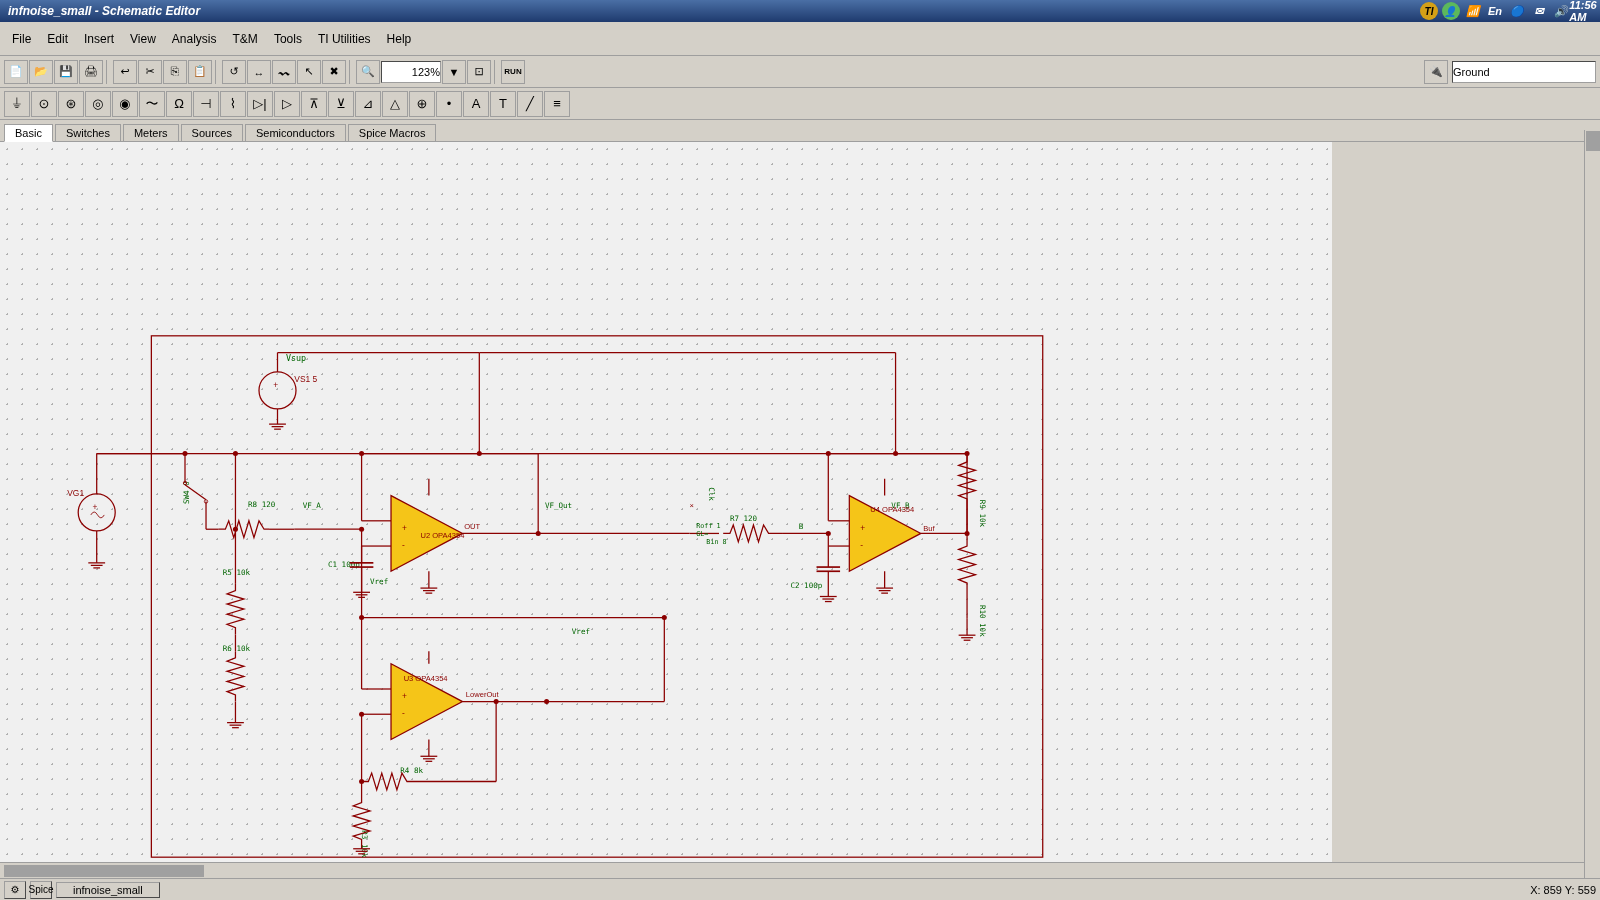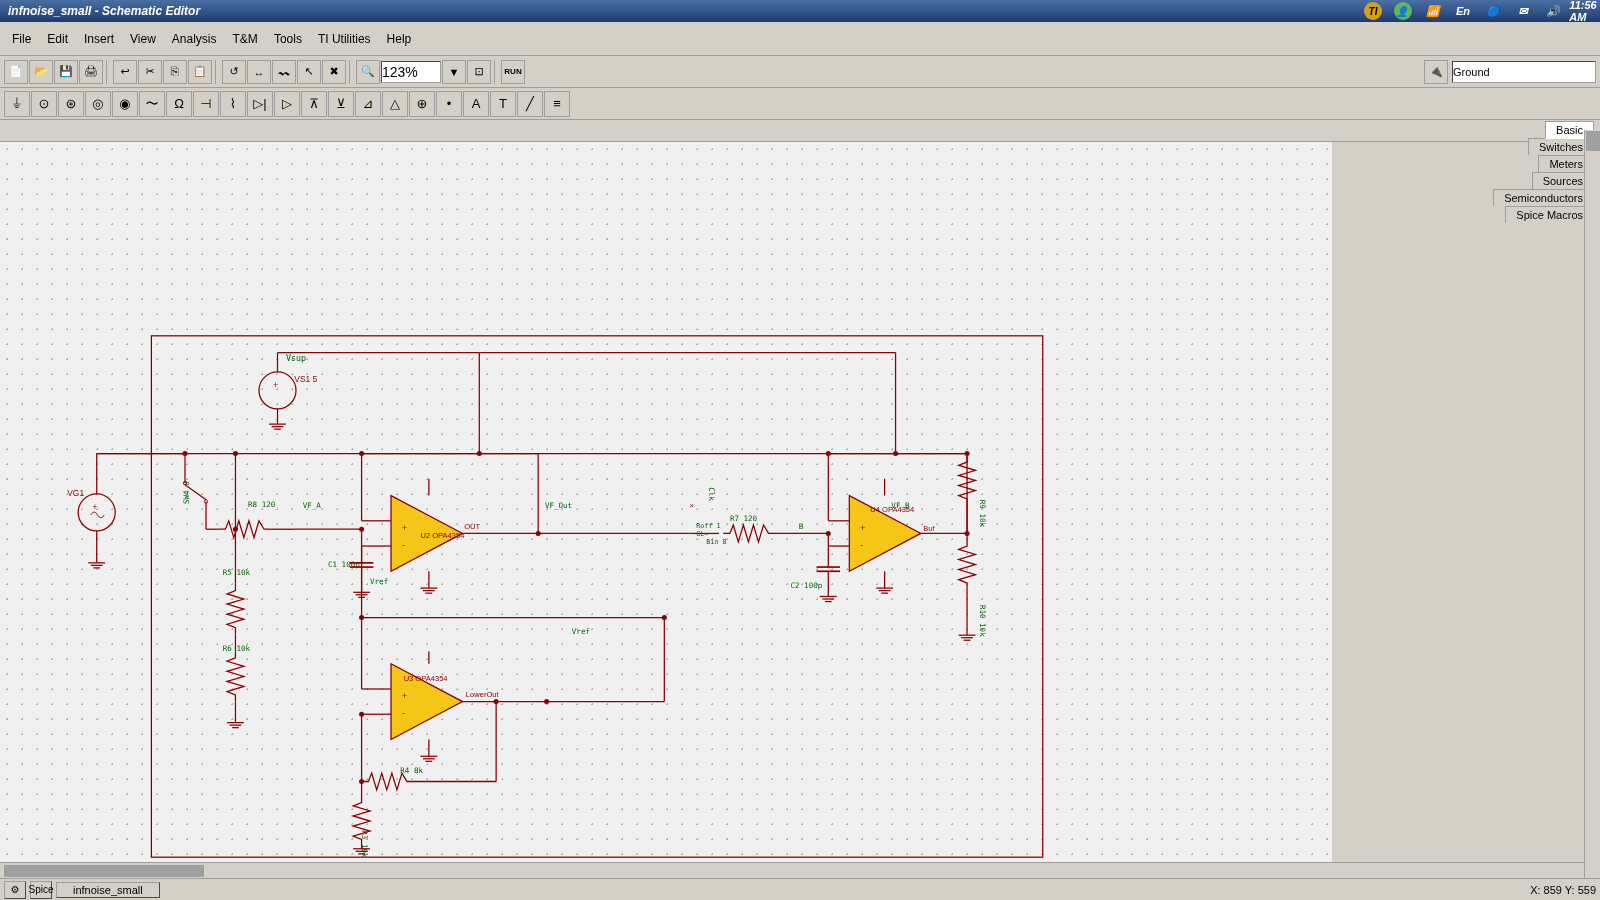--- a/index.html
+++ b/index.html
@@ -14,21 +14,21 @@
       padding: 0 8px;
       color: white;
       font-size: 12px;
       font-weight: bold;
       font-style: italic;
     }
     #titlebar-icons {
       margin-left: auto;
       display: flex;
       align-items: center;
-      gap: 12px;
+      gap: 4px;
     }
     .title-icon {
       width: 18px; height: 18px;
       background: #d4a017;
       border-radius: 50%;
       display: inline-flex; align-items: center; justify-content: center;
       font-size: 10px; color: #000;
     }
     .title-icon.green { background: #5cb85c; }
     .title-icon.wifi { background: none; color: white; font-size: 11px; }
@@ -66,22 +66,22 @@
       border: 1px solid #9e9e9e;
       display: inline-flex; align-items: center; justify-content: center;
       cursor: pointer;
       font-size: 11px;
     }
     .tb-sep { width: 4px; height: 24px; border-left: 1px solid #9e9e9e; margin: 0 2px; }
     .tb-zoom {
       width: 60px; height: 22px;
       border: 1px inset #9e9e9e;
       background: white;
-      font-size: 14px;
-      text-align: left;
+      font-size: 11px;
+      text-align: right;
     }
     .tb-ground {
       height: 22px;
       border: 1px inset #9e9e9e;
       background: white;
       font-size: 11px;
       padding: 0 0;
       min-width: 80px;
     }
 
@@ -105,21 +105,20 @@
     }
 
     
     #tabbar {
       height: 22px;
       background: #d4d0c8;
       border-bottom: 1px solid #9e9e9e;
       display: flex;
       align-items: flex-end;
       padding: 0 4px;
-      flex-direction: column;
     }
     .tab {
       padding: 2px 10px;
       border: 1px solid #9e9e9e;
       border-bottom: none;
       background: #d4d0c8;
       cursor: pointer;
       font-size: 11px;
       margin-right: 2px;
     }

